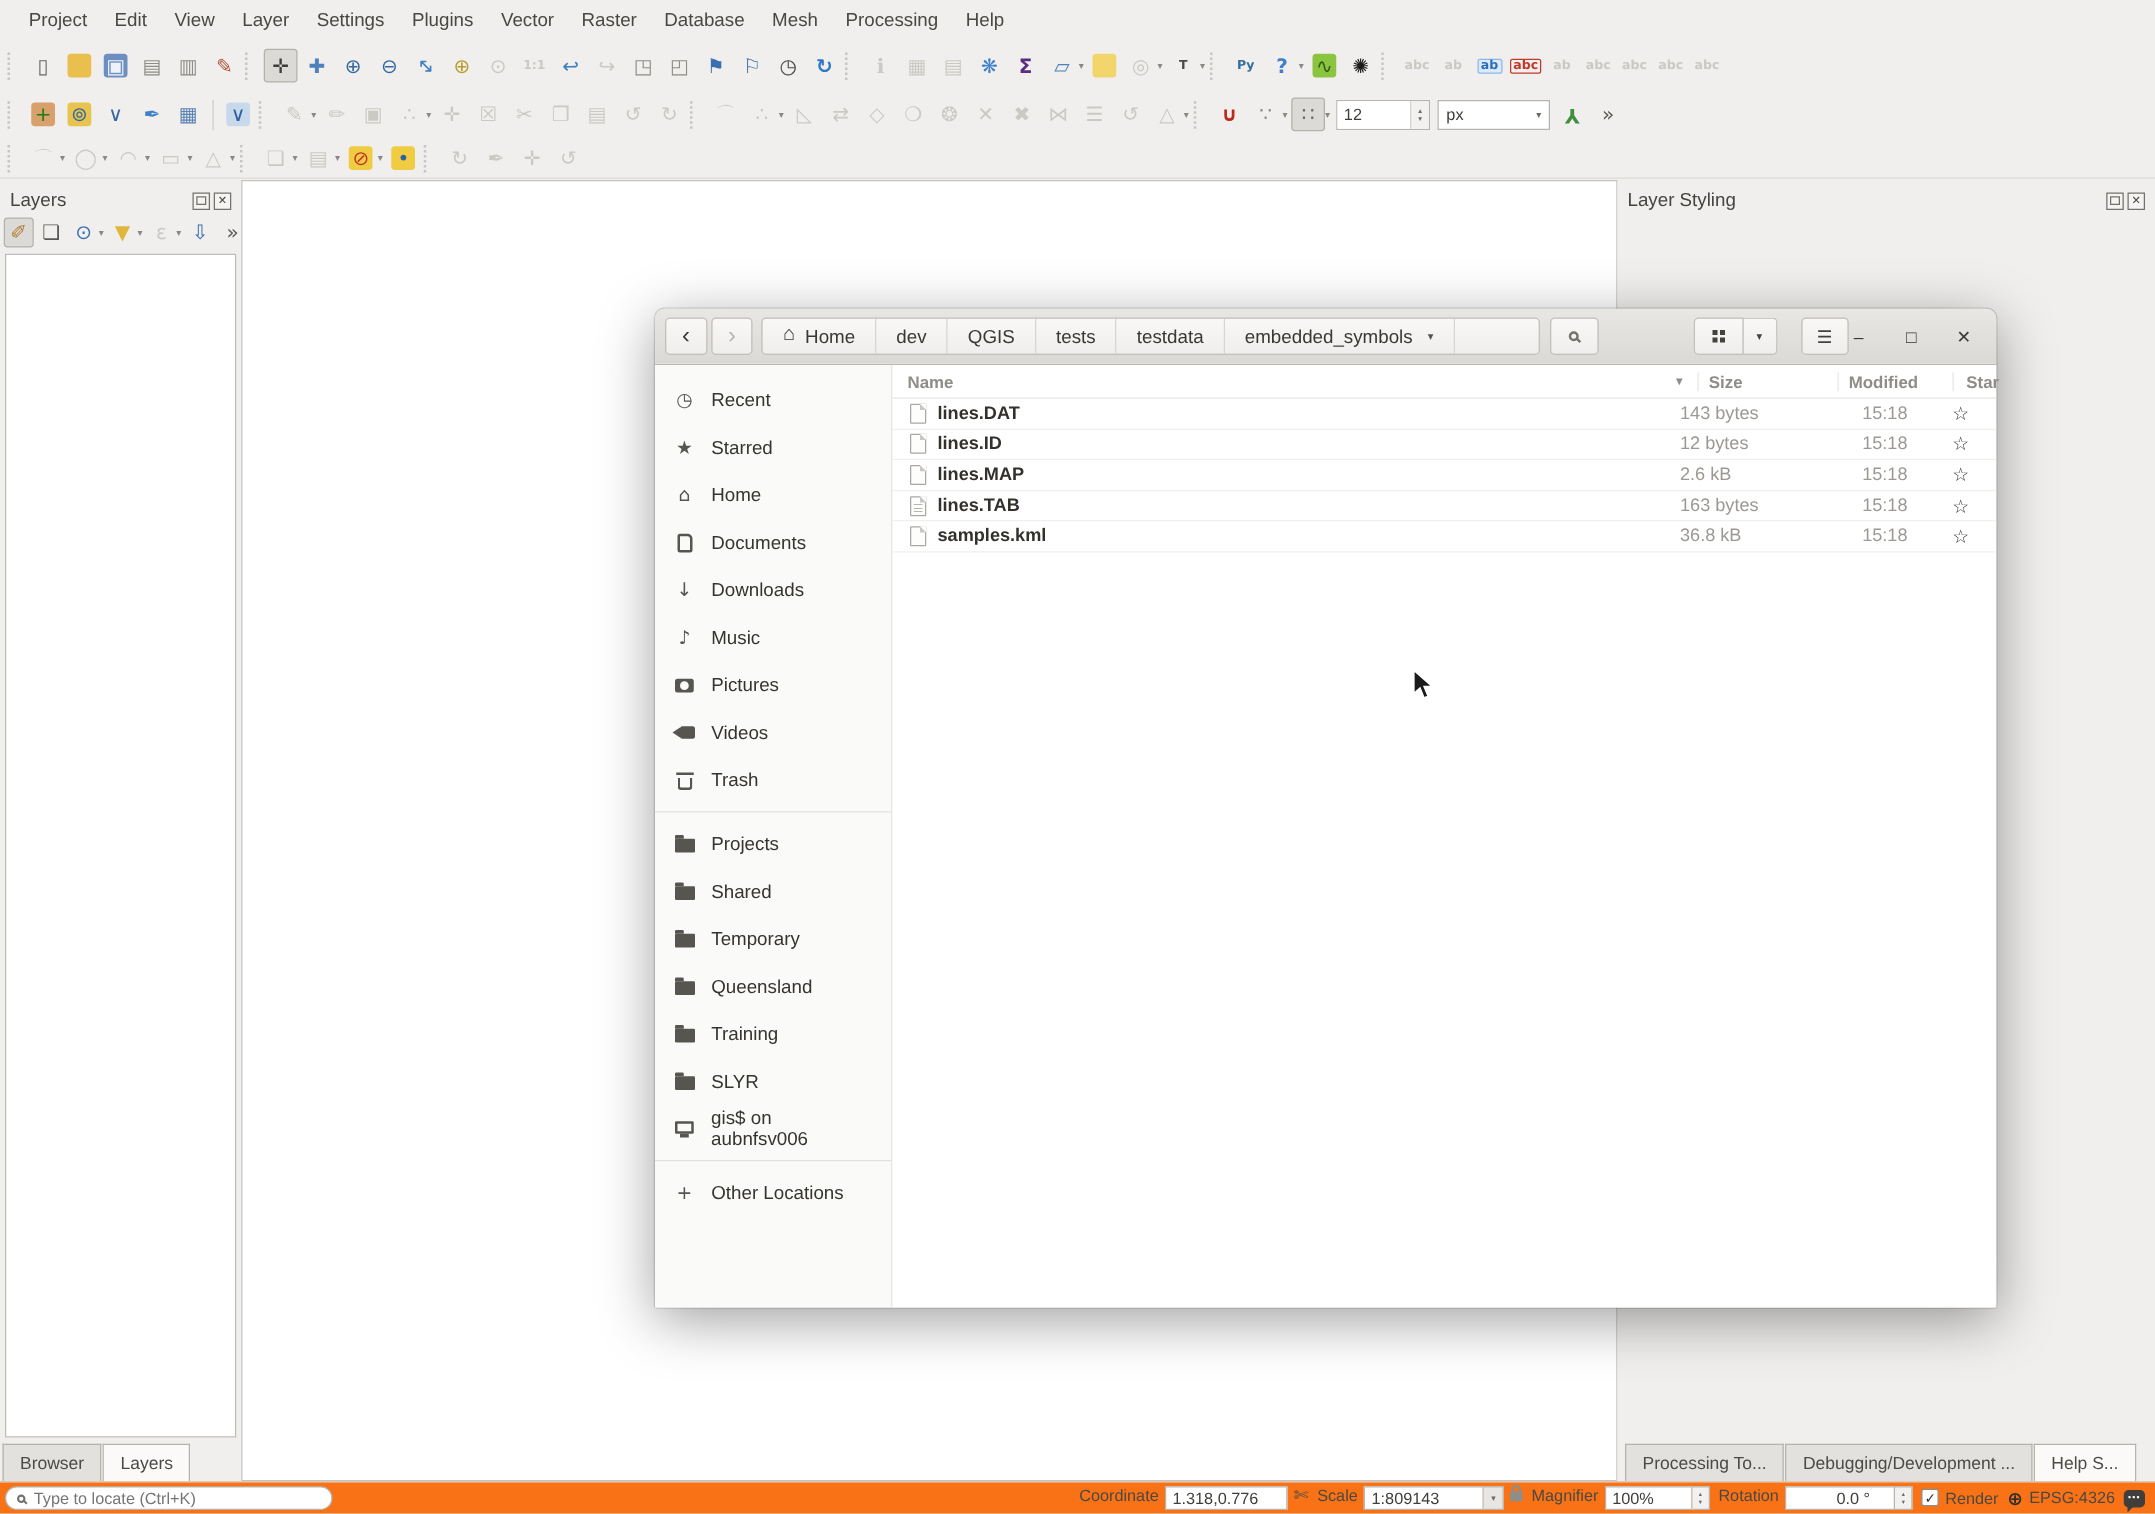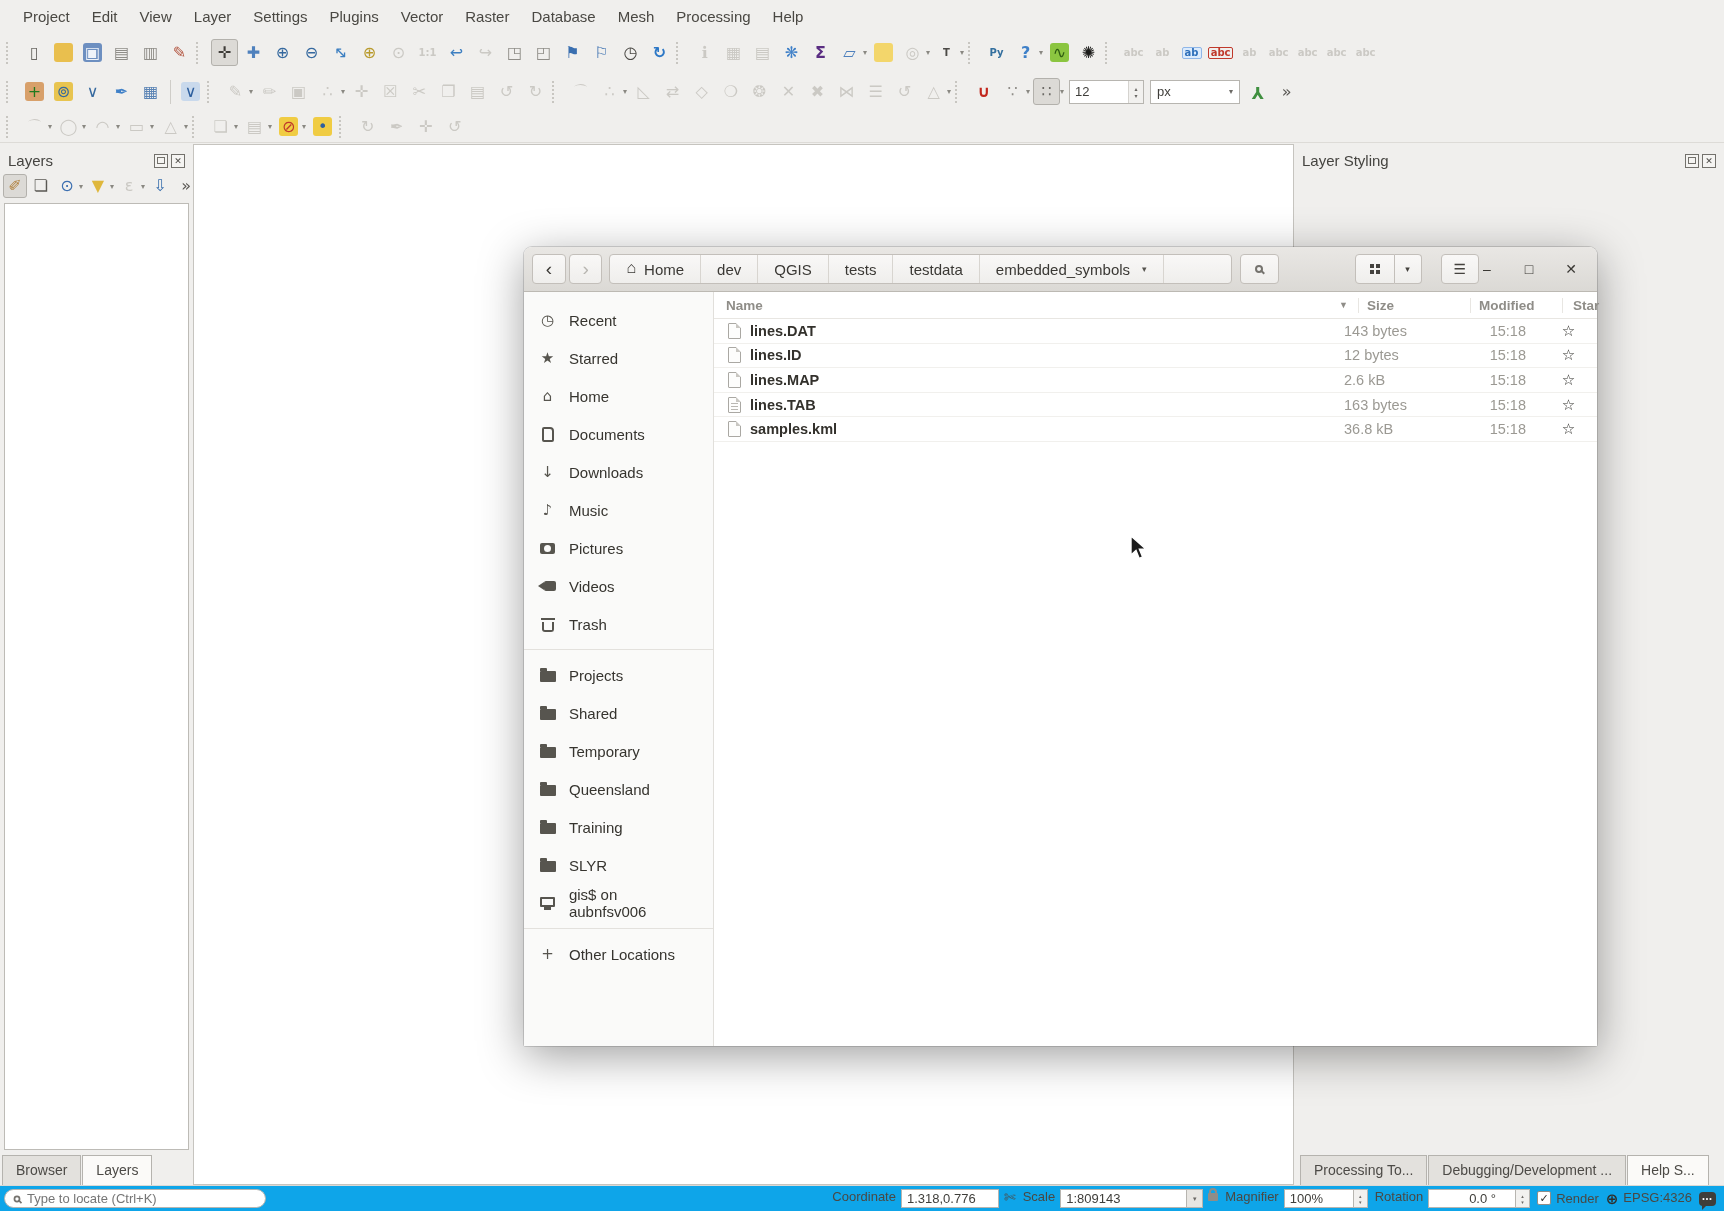--- a/index.html
+++ b/index.html
@@ -44,21 +44,21 @@
   .layers-tree{flex:1;margin:3px 4px 4px 4px;background:#fff;border:1px solid #bdbbb6}
   .dock-tabs{display:flex;padding-left:2px;height:31px;align-items:center}
   .dtab{height:30px;display:flex;align-items:center;padding:0 13px;font-size:14px;color:#4c4a46;background:#e3e1dd;border:1px solid #b5b3ae;border-bottom:none;margin-right:1px;white-space:nowrap}
   .dtab.active{background:#fbfaf8}
 
   .canvas{position:absolute;left:193px;top:144px;right:430px;bottom:26px;background:#fff;border:1px solid #c6c4bf}
   .right-dock{position:absolute;right:0;top:144px;width:430px;bottom:26px;background:#f0efed;display:flex;flex-direction:column}
   .right-dock .dock-tabs{margin-top:auto;padding-left:6px}
 
   
-  .statusbar{position:absolute;left:0;right:0;bottom:0;height:26px;background:#0ea5e9;border-top:1px solid #dbd9d5;display:flex;align-items:center;font-size:13px;color:#4a4843;padding:0 8px 0 4px;gap:7px}
+  .statusbar{position:absolute;left:0;right:0;bottom:0;height:26px;background:#f97316;border-top:1px solid #dbd9d5;display:flex;align-items:center;font-size:13px;color:#4a4843;padding:0 8px 0 4px;gap:7px}
   .locator{width:262px;height:19px;border:1px solid #b7b5b0;border-radius:10px;background:#fff;display:flex;align-items:center;padding:0 8px;gap:6px}
   .locator input{border:none;outline:none;background:transparent;font-size:13px;color:#8f8d88;width:100%;font-family:inherit}
   .mag{width:8px;height:8px;border:2px solid #75736e;border-radius:50%;position:relative;flex:none}
   .mag::after{content:"";position:absolute;width:5px;height:2px;background:#75736e;transform:rotate(45deg);right:-4px;bottom:-2px}
   .sb-group{display:flex;align-items:flex-start;gap:5px}
   .sb-box{height:19px;border:1px solid #b7b5b0;background:#fff;display:flex;align-items:center;padding:0 5px;font-size:13px;color:#3f3e3a}
   .sb-caretbox{height:19px;width:16px;border:1px solid #b7b5b0;border-left:none;background:#e8e6e2;display:flex;align-items:center;justify-content:center;font-size:7px;color:#6b6965}
   .sb-spincol{height:19px;width:14px;border:1px solid #b7b5b0;border-left:none;background:#f2f1ef;display:flex;flex-direction:column;align-items:center;justify-content:center;font-size:5px;color:#6b6965}
   .lock{width:10px;height:8px;background:#8f8d88;border-radius:1px;position:relative;margin-top:4px;flex:none}
   .lock::before{content:"";position:absolute;top:-5px;left:1px;width:4px;height:5px;border:2px solid #8f8d88;border-bottom:none;border-radius:4px 4px 0 0}
@@ -748,21 +748,21 @@
   </div>
   <div style="flex:1"></div>
   <div class="sb-group">
     <span>Coordinate</span>
     <input class="sb-box" style="width: 98px;" value="1.318,0.776">
     <span style="font-family:'DejaVu Sans';font-size:14px;color:#4c4a46">✄</span>
   </div>
   <div class="sb-group">
     <span>Scale</span>
     <span style="display:flex">
-      <span class="sb-box" style="width:127px">1:809143</span>
+      <span class="sb-box" style="width:96px">1:809143</span>
       <span class="sb-caretbox">▾</span>
     </span>
     <span class="lock"></span>
   </div>
   <div class="sb-group">
     <span>Magnifier</span>
     <span style="display:flex">
       <input class="sb-box" style="width: 70px;" value="100%">
       <span class="sb-spincol">
           <span>▴</span>

